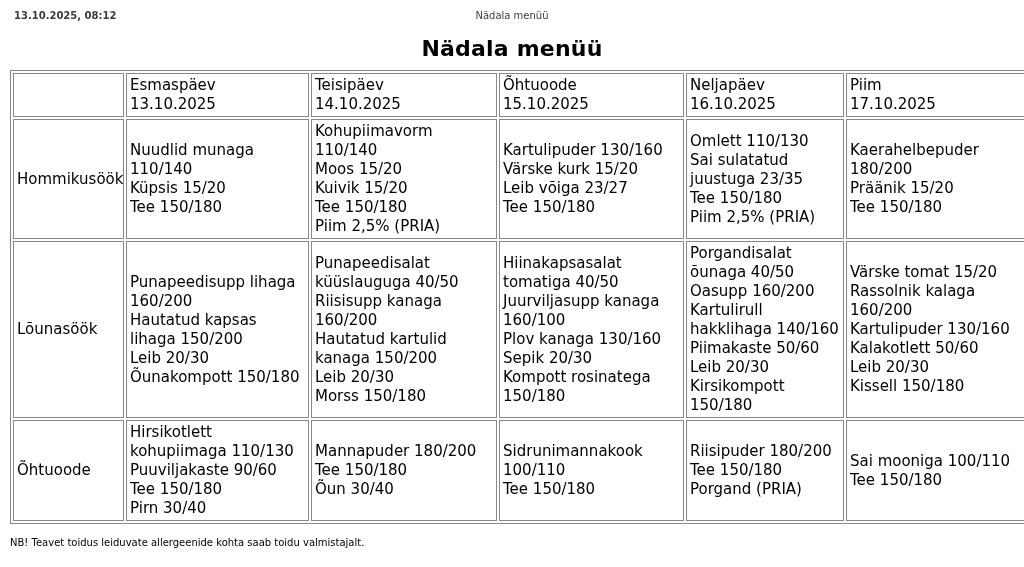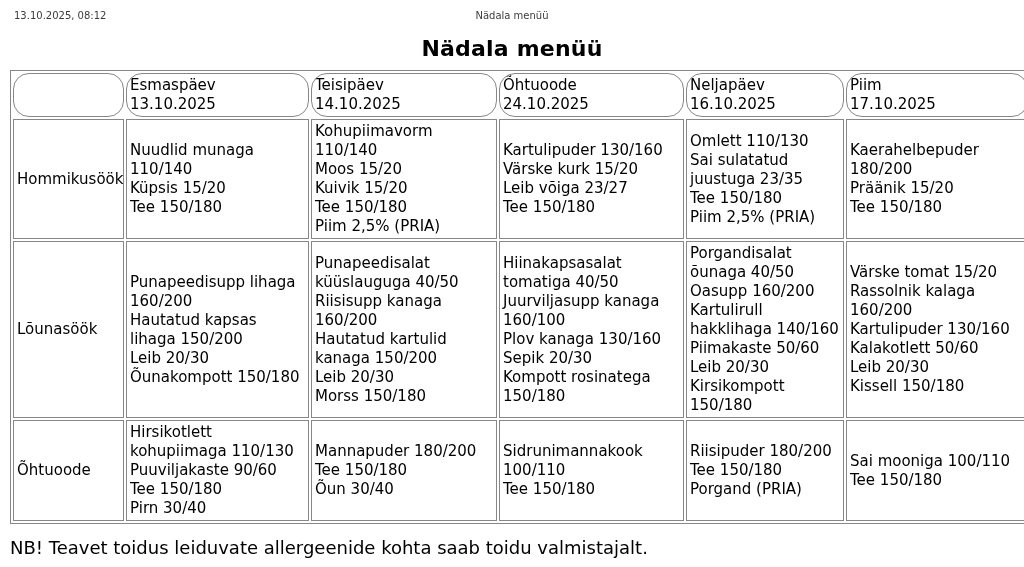--- a/index.html
+++ b/index.html
@@ -13,21 +13,21 @@
     color: #000000;
   }
   .print-header {
     display: flex;
     align-items: flex-start;
     padding: 10px 14px 0 14px;
     font-size: 10px;
     color: #3c3c3c;
     position: relative;
   }
-  .print-header .ph-left { flex: 0 0 auto; }
+  .print-header .ph-left { flex: 0 0 auto; font-weight: bold; }
   .print-header .ph-center {
     position: absolute;
     left: 0; right: 0;
     text-align: center;
   }
   .page-title {
     text-align: center;
     font-size: 22px;
     font-weight: bold;
     margin-top: 15px;
@@ -45,29 +45,29 @@
   table.menu-table th, table.menu-table td {
     border: 1px solid #878787;
     font-size: 15px;
     line-height: 19px;
     font-weight: normal;
     vertical-align: middle;
     text-align: left;
     padding: 2px 3px;
     overflow: hidden;
   }
-  table.menu-table thead th { height: 40px; border-radius: 16px; }
+  table.menu-table thead th { height: 40px; }
   th.row-label {
     text-align: center;
     padding: 2px 1px;
   }
   td.menu-cell div { margin: 0; }
   .footnote {
     margin: 13px 0 0 10px;
-    font-size: 18px;
+    font-size: 10px;
   }
 </style>
 </head>
 <body>
 
 <div class="print-header">
   <span class="ph-center">Nädala menüü</span>
   <span class="ph-left">13.10.2025, 08:12</span>
 </div>
 
@@ -88,21 +88,21 @@
     <th>
           <div>Esmaspäev</div>
           <div>13.10.2025</div>
         </th>
         <th>
           <div>Teisipäev</div>
           <div>14.10.2025</div>
         </th>
         <th>
           <div>Õhtuoode</div>
-          <div>24.10.2025</div>
+          <div>15.10.2025</div>
         </th>
         <th>
           <div>Neljapäev</div>
           <div>16.10.2025</div>
         </th>
         <th>
           <div>Piim</div>
           <div>17.10.2025</div>
         </th>
       </tr>

